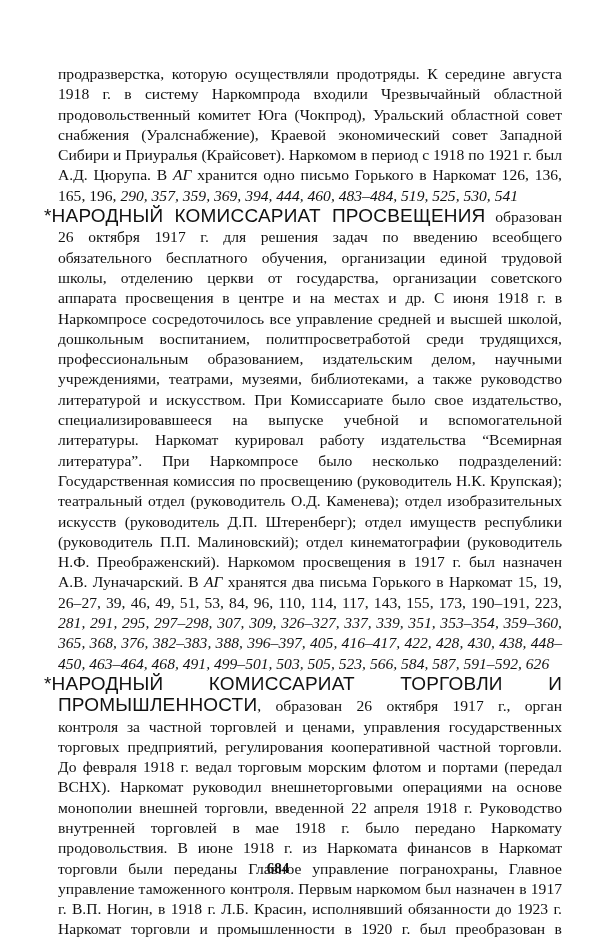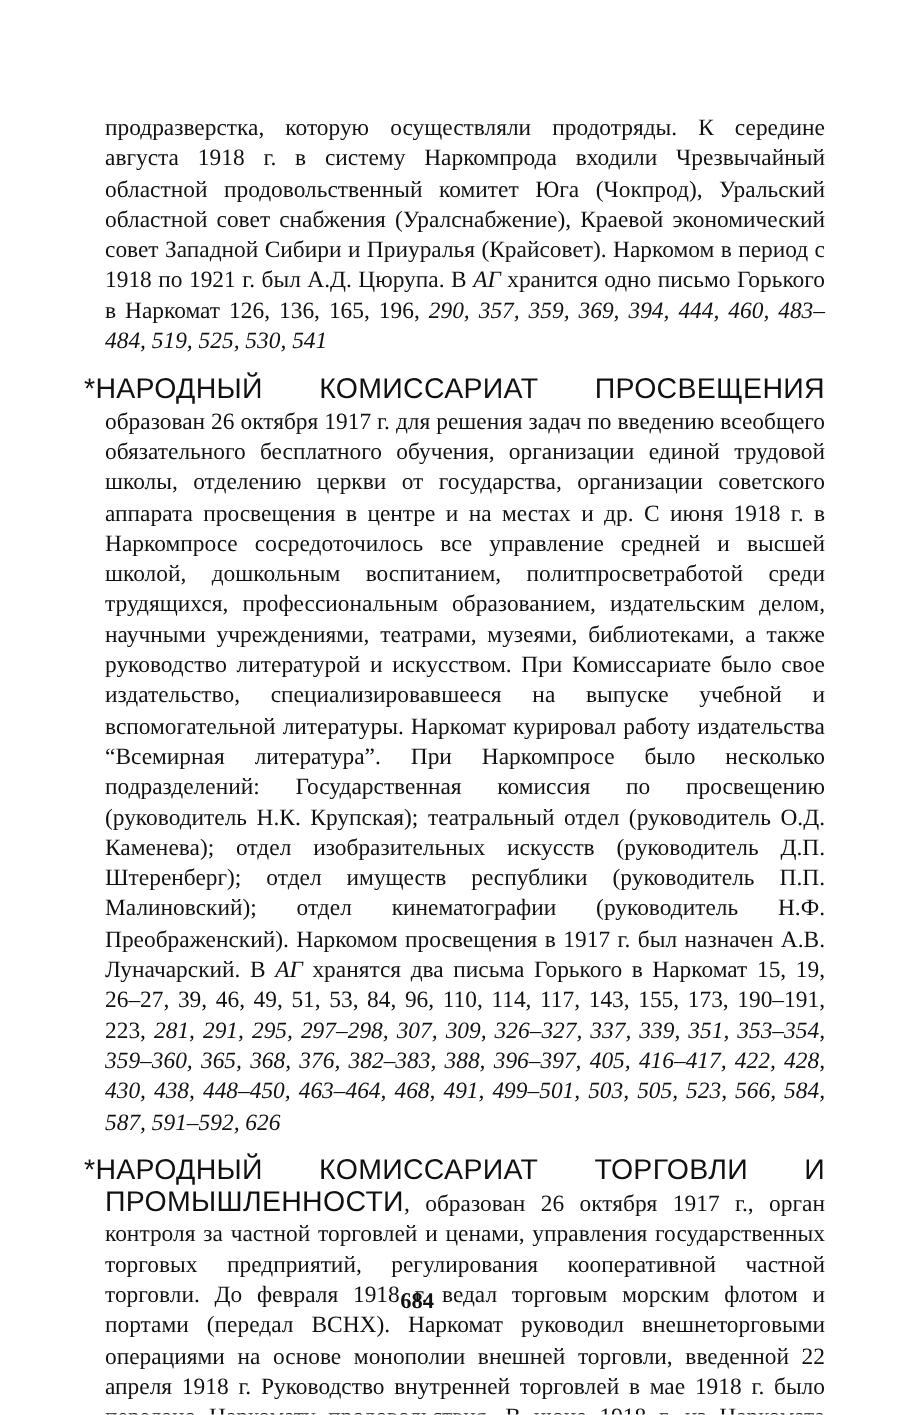--- a/index.html
+++ b/index.html
@@ -17,21 +17,21 @@
     }
     .page {
       position: absolute;
       left: 44px;
       top: 64px;
       width: 518px;
       font-size: 15.6px;
       line-height: 20.3px;
     }
     .entry {
-      margin: 12px;
+      margin: 0;
       padding-left: 14px;
       text-indent: -14px;
       text-align: justify;
     }
     .entry.continued {
       text-indent: 0;
     }
     .headword {
       font-family: "Liberation Sans", "DejaVu Sans", sans-serif;
       font-size: 19px;

